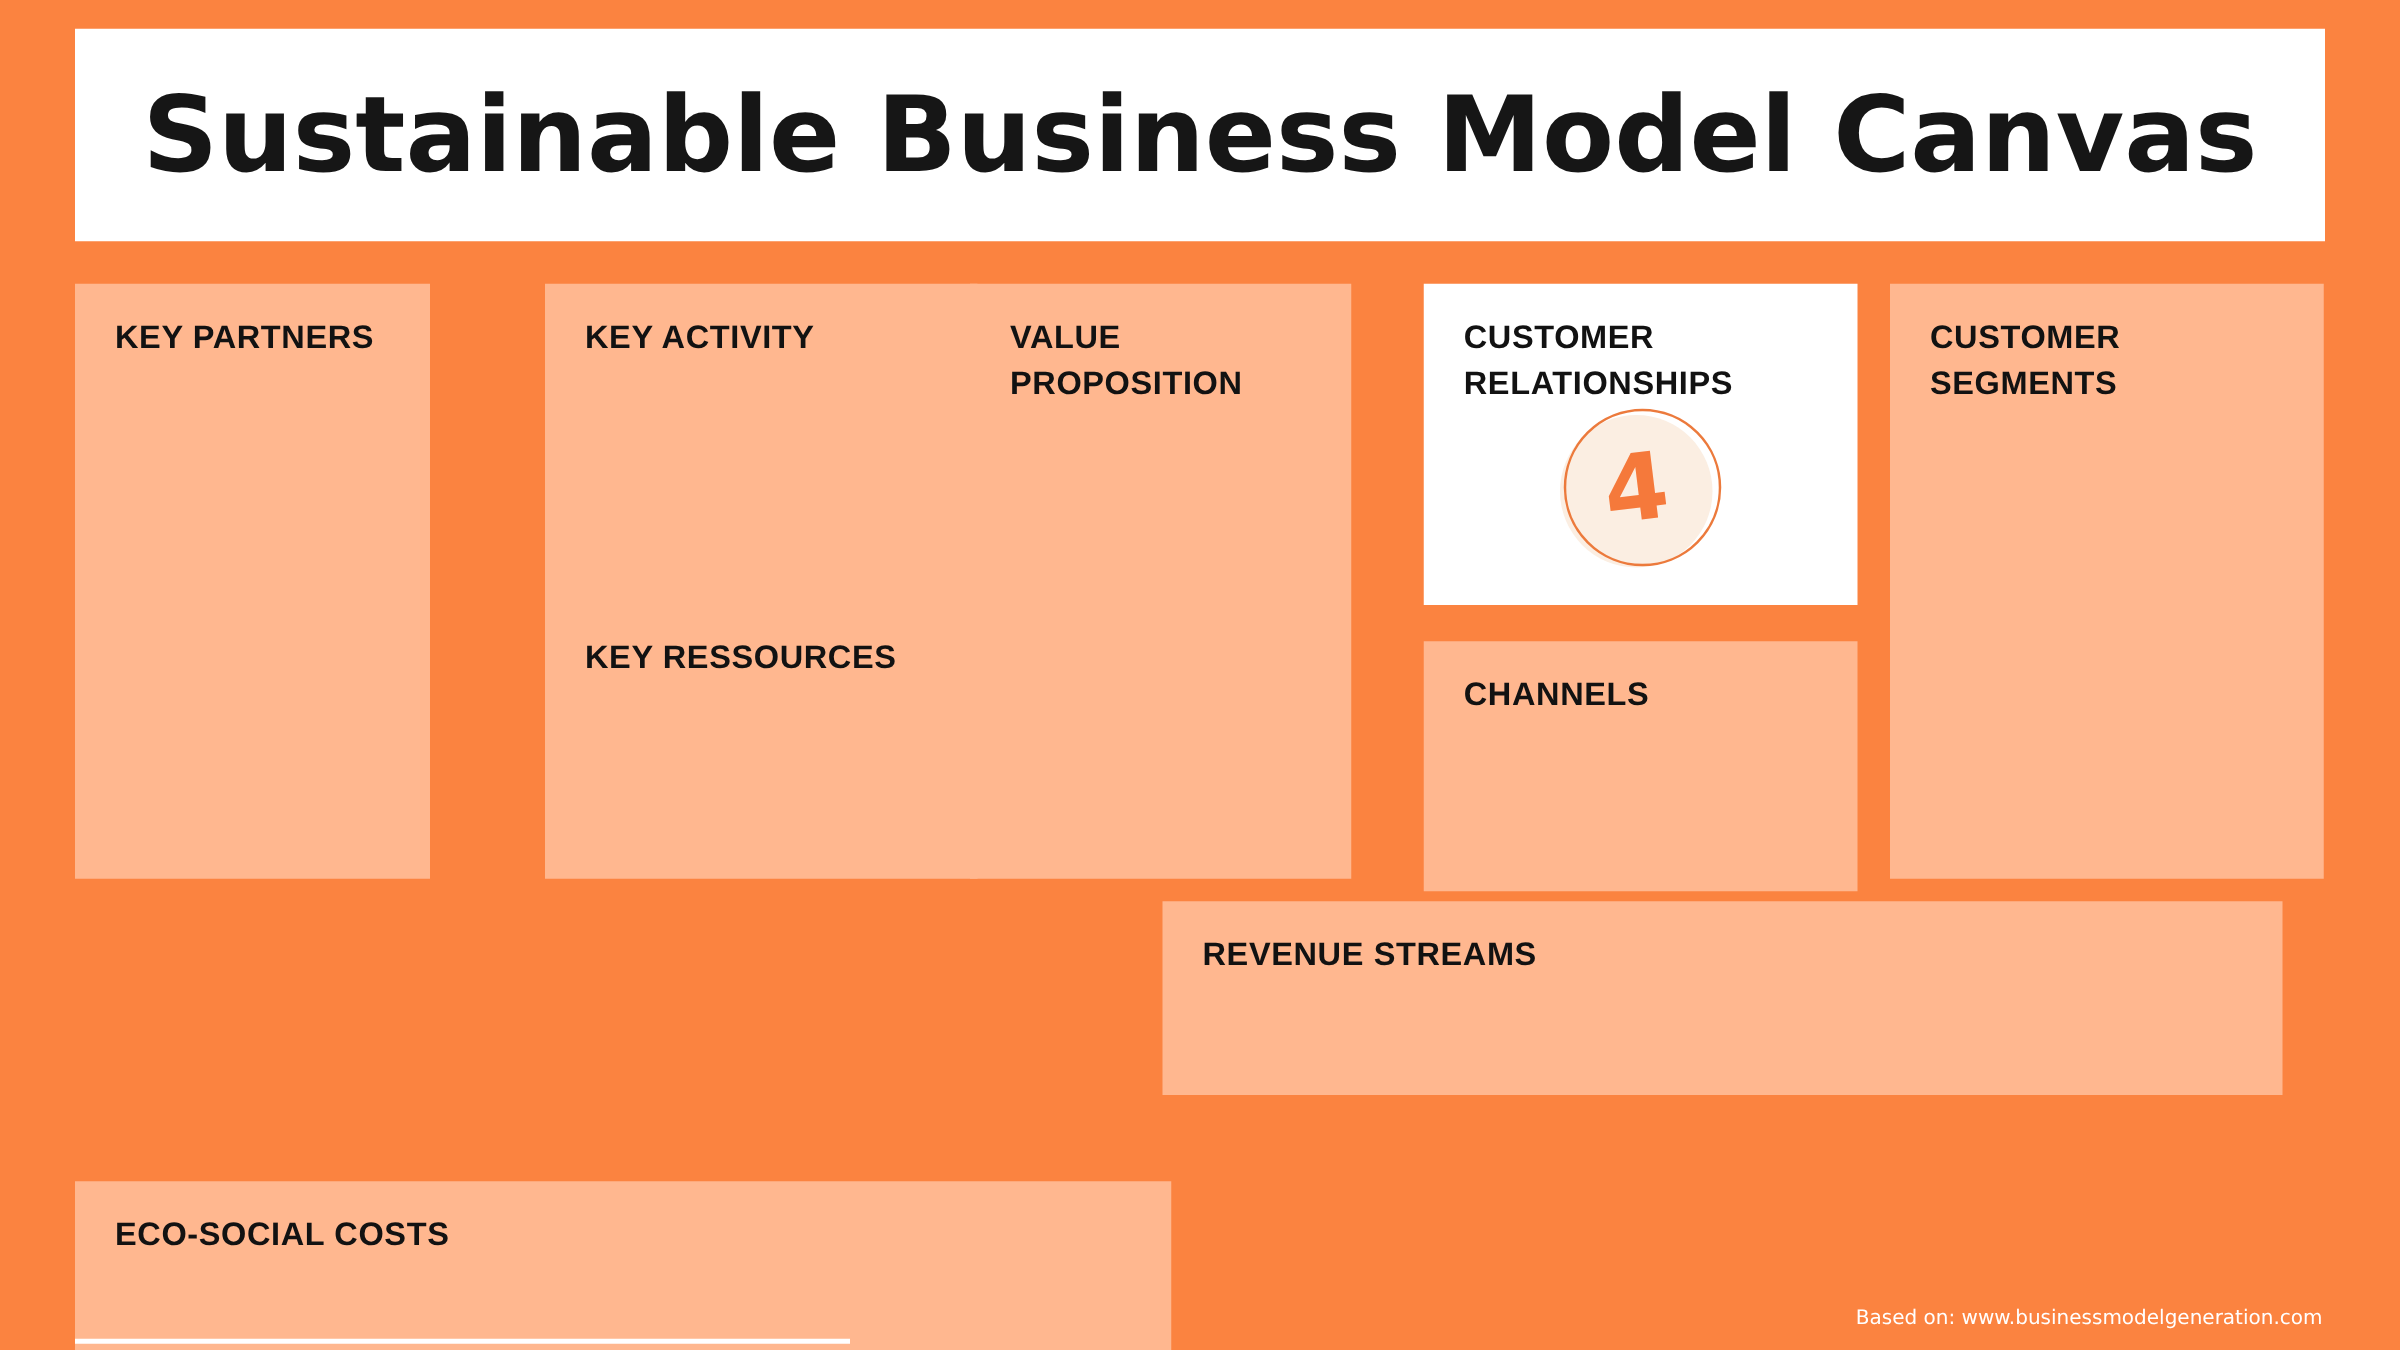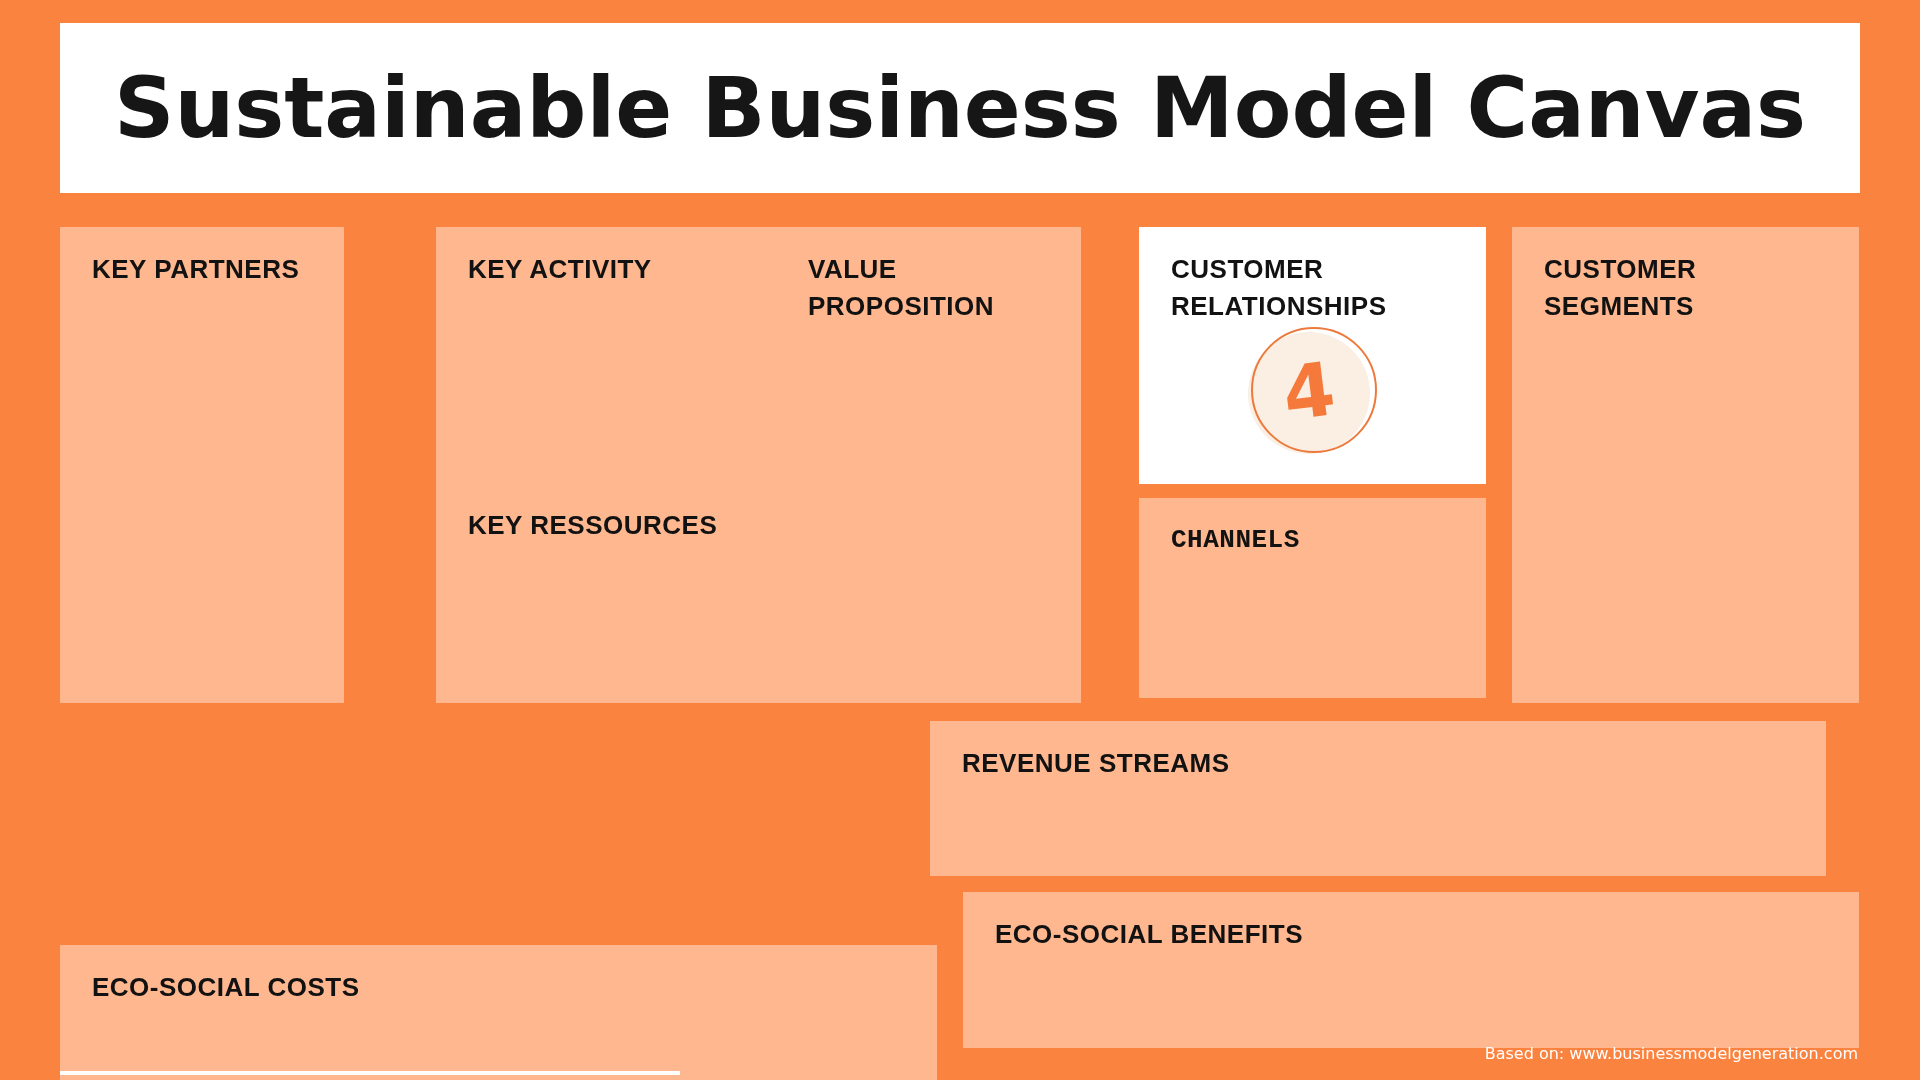--- a/index.html
+++ b/index.html
@@ -54,21 +54,21 @@
     letter-spacing: 0.5px;
     line-height: 1.42;
     color: #121212;
   }
   
   .box-key-partners            { left: 60px;   top: 227px; width: 284px; height: 476px; }
   .box-key-activity            { left: 436px;  top: 227px; width: 346px; height: 258px; }
   .box-key-ressources          { left: 436px;  top: 483px; width: 346px; height: 220px; }
   .box-value-proposition       { left: 776px;  top: 227px; width: 305px; height: 476px; }
   .box-customer-relationships  { left: 1139px; top: 227px; width: 347px; height: 257px; }
-  .box-channels                { left: 1139px; top: 498px; width: 347px; height: 200px; font-family: Liberation Mono, monospace; }
+  .box-channels                { left: 1139px; top: 513px; width: 347px; height: 200px; }
   .box-customer-segments       { left: 1512px; top: 227px; width: 347px; height: 476px; }
   
   .box-cost-structure          { left: 60px;   top: 721px; width: 877px; height: 155px; }
   .box-revenue-streams         { left: 930px;  top: 721px; width: 896px; height: 155px; }
   
   .box-eco-social-costs        { left: 60px;   top: 945px; width: 877px; height: 156px; }
   .box-eco-social-benefits     { left: 963px;  top: 892px; width: 896px; height: 156px; }
 
   
   .badge-fill {
@@ -166,21 +166,18 @@
 
 
   <div class="box box-revenue-streams">
     <div class="label">REVENUE STREAMS</div>
   </div>
 
   <div class="box box-eco-social-costs">
     <div class="label">ECO-SOCIAL COSTS</div>
   </div>
 
-  <div class="box box-eco-social-benefits">
-    <div class="label">ECO-SOCIAL BENEFITS</div>
-  </div>
 
   <div class="footer-underline"></div>
 
   <div class="footer-attribution">Based on: www.businessmodelgeneration.com</div>
 
 </div>
 
 </body></html>

